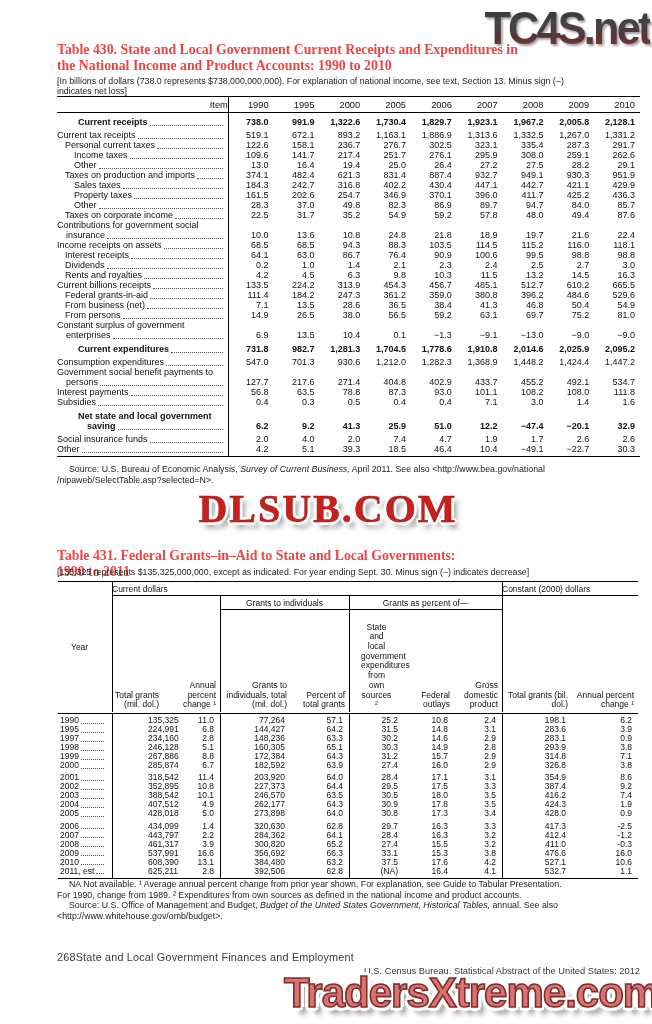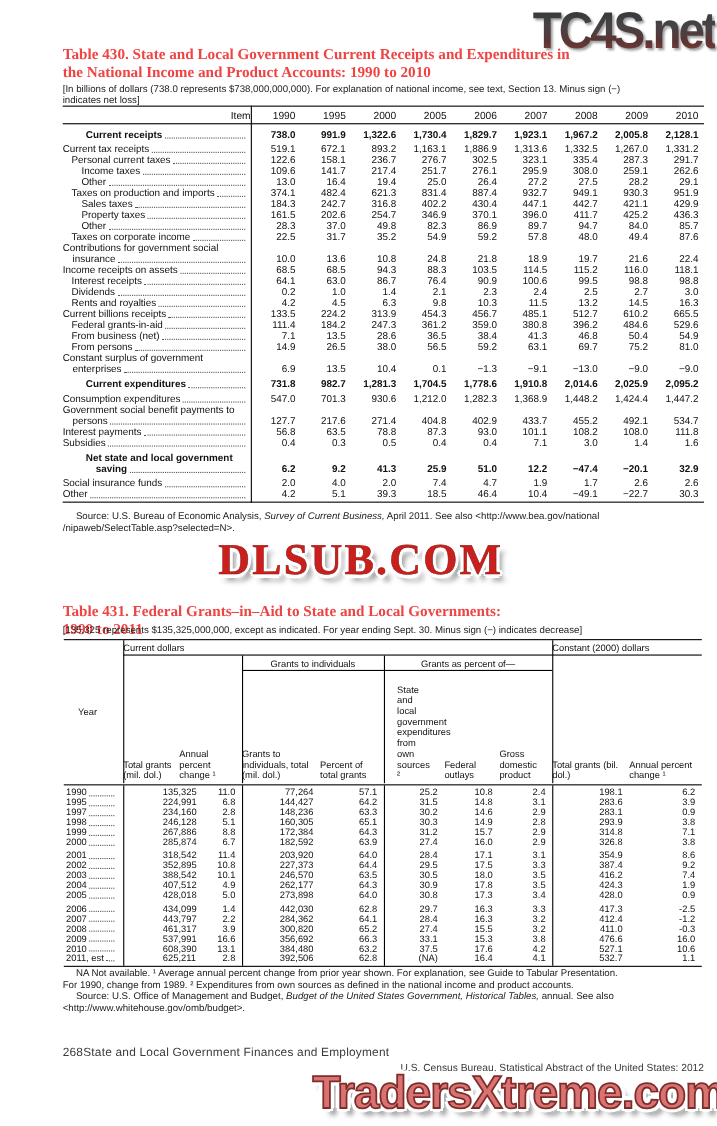--- a/index.html
+++ b/index.html
@@ -58,22 +58,22 @@
   .it{font-style:italic;}
 
   
   .t431{left:58px;top:581px;width:580px;font-size:8.5px;color:#111;position:absolute;}
   .t431-head{position:relative;height:133px;border-top:1.6px solid #000;
     border-bottom:1.6px solid #000;box-sizing:border-box;}
   .hc{position:absolute;box-sizing:border-box;}
   .hA{top:0;height:14px;line-height:14px;border-bottom:1px solid #000;}
   .hB{top:14px;height:14px;line-height:14px;border-bottom:1px solid #000;text-align:center;}
   .hYear{left:0;top:0;width:54px;height:130px;display:flex;align-items:center;padding-left:13px;}
-  .ht{bottom:3px;padding-right:4px;line-height:9.7px;}
-  .ht.ctr{text-align:left;padding:0 12px;}
+  .ht{bottom:3px;text-align:right;padding-right:4px;line-height:9.7px;}
+  .ht.ctr{text-align:center;padding:0 12px;}
   .hv,.bv{position:absolute;width:1px;background:#000;}
   .t431-body{position:relative;border-bottom:1.6px solid #000;padding:2px 0;}
   .t431-body .bv{top:0;bottom:0;}
   .t431row{display:flex;align-items:flex-end;line-height:9.05px;}
   .t431row.gap{margin-top:3px;}
   .t431row .yr{width:54px;display:flex;align-items:flex-end;box-sizing:border-box;padding-left:2px;}
   .t431row .yr .dots{margin-right:8px;}
   .t431row .v{text-align:right;padding-right:6px;box-sizing:border-box;flex:none;}
   .c2{width:51px;padding-left:36px;}.c3{width:57px;}.c4{width:71px;}.c5{width:58px;}.c6{width:55px;}
   .c7{width:50px;}.c8{width:48px;}.c9{width:70px;}.c10{width:66px;}
@@ -873,21 +873,21 @@
         <span class="v c10">0.9</span>
       </div>
 
       <div class="t431row gap">
         <div class="yr">
           <span class="ltext">2006</span>
           <span class="dots"></span>
         </div>
         <span class="v c2">434,099</span>
         <span class="v c3">1.4</span>
-        <span class="v c4">442,030</span>
+        <span class="v c4">320,630</span>
         <span class="v c5">62.8</span>
         <span class="v c6">29.7</span>
         <span class="v c7">16.3</span>
         <span class="v c8">3.3</span>
         <span class="v c9">417.3</span>
         <span class="v c10">-2.5</span>
       </div>
 
       <div class="t431row">
         <div class="yr">

